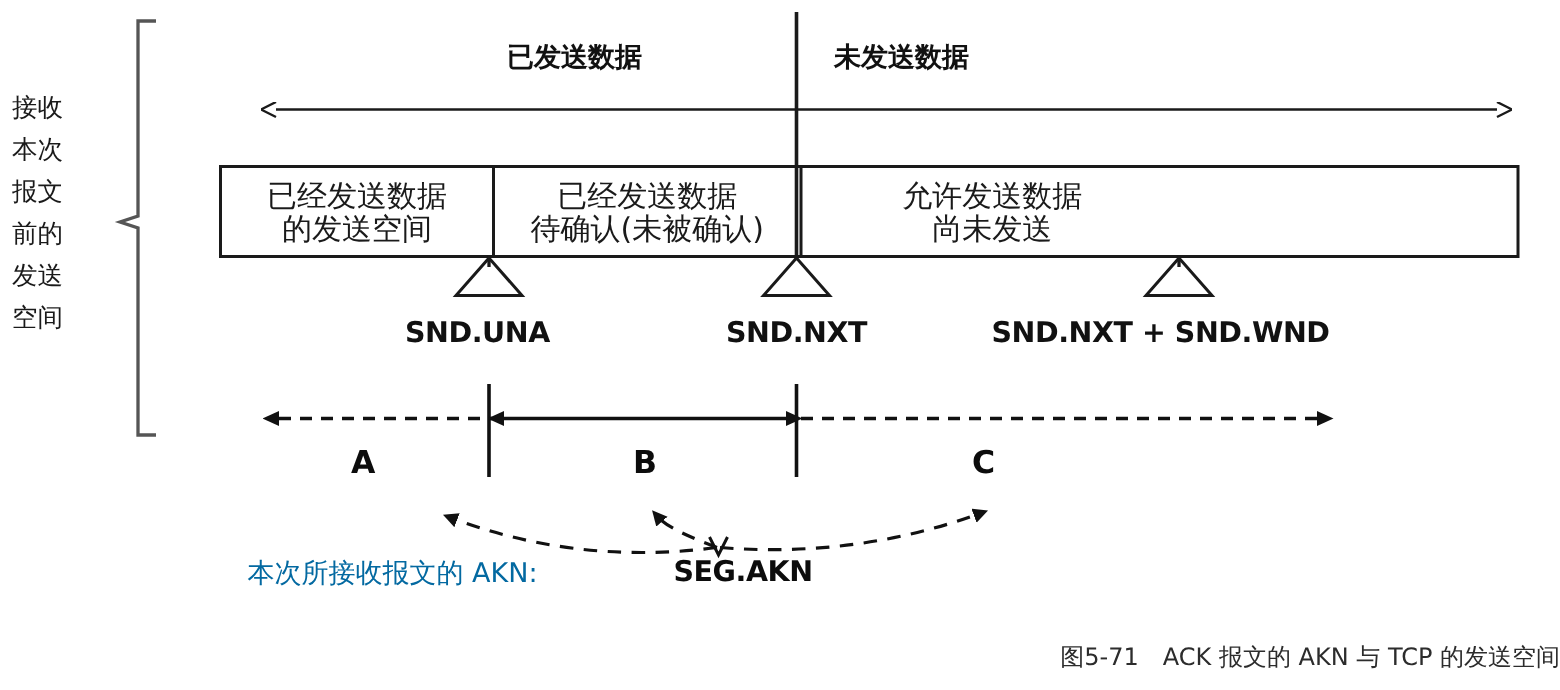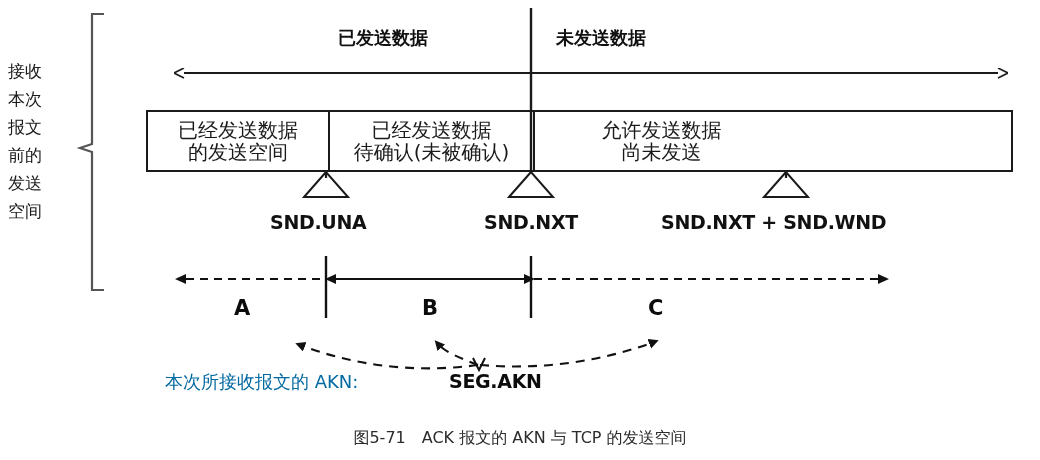--- a/index.html
+++ b/index.html
@@ -119,21 +119,21 @@
     white-space: nowrap;
     letter-spacing: -0.3px;
     margin-left: 24px;
   }
 
   
   .caption {
     left: 0px;
     top: 428px;
     width: 1040px;
-    text-align: center;
+    text-align: right;
     font-size: 16px;
     color: #2c2c2c;
     font-family: "DejaVu Sans", "Liberation Sans", sans-serif;
   }
 
   svg { overflow: visible; }
 </style>
 </head>
 <body>
 

